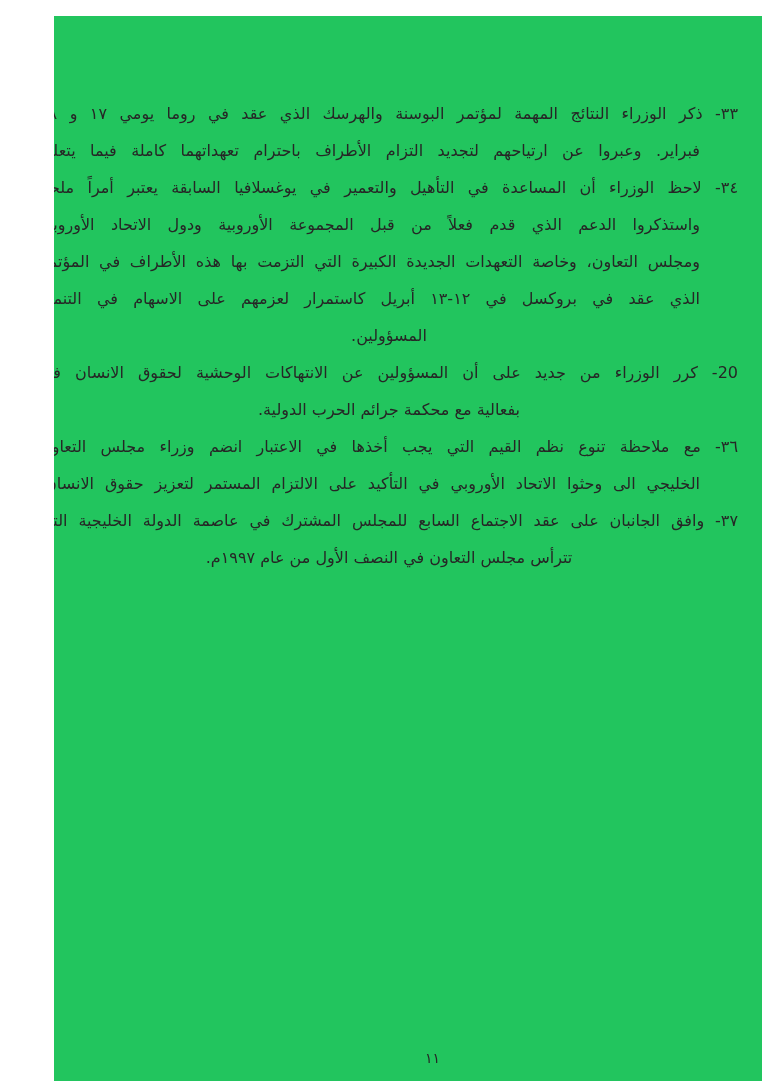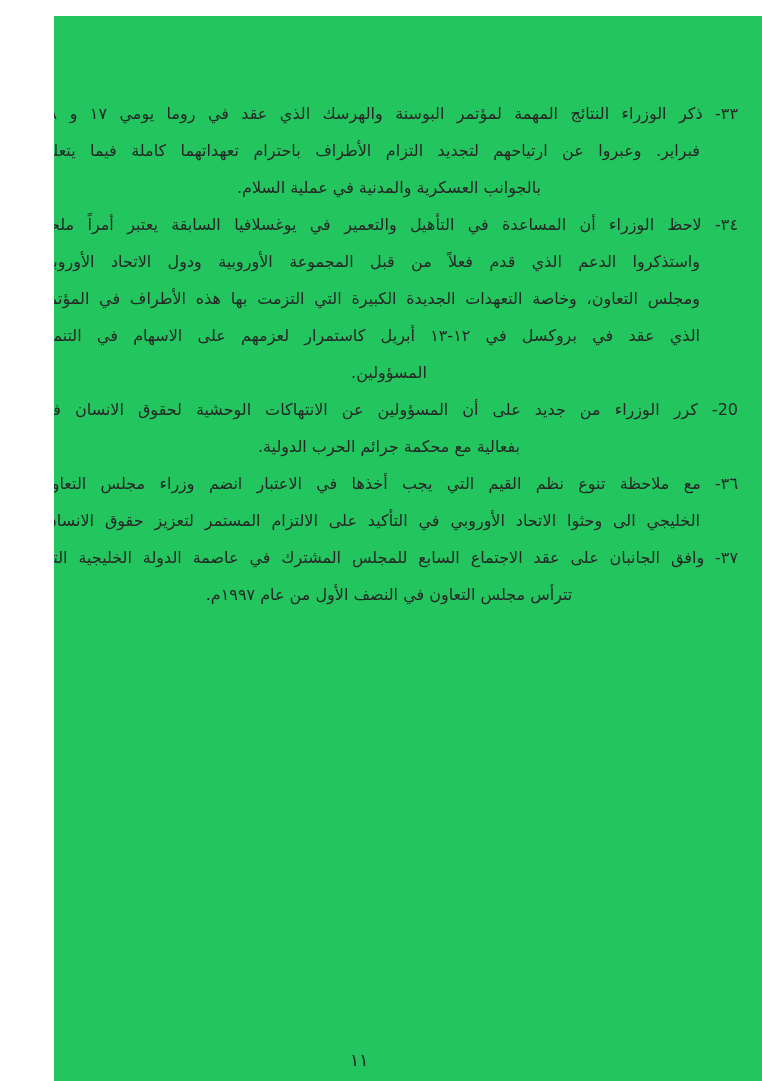--- a/index.html
+++ b/index.html
@@ -45,36 +45,35 @@
   .line.last {
     padding-right: 0;
     text-align: center;
     text-align-last: center;
   }
   .page-number {
     position: absolute;
     top: 1034px;
     left: 296px;
     width: 90px;
-    text-align: left;
+    text-align: right;
     direction: rtl;
-    font-size: 17px;
+    font-size: 14px;
     color: #262626;
     letter-spacing: 4px;
   }
 </style>
 </head>
 <body>
 
 <div class="page">
   <div class="text-block">
       <div class="paragraph">
         <div class="line first">٣٣- ذكر الوزراء النتائج المهمة لمؤتمر البوسنة والهرسك الذي عقد في روما يومي ١٧ و ١٨</div>
         <div class="line body">فبراير. وعبروا عن ارتياحهم لتجديد التزام الأطراف باحترام تعهداتهما كاملة فيما يتعلق</div>
-        <div class="line last">بالجوانب العسكرية والمدنية في عملية السلام.</div>
       </div>
       <div class="paragraph">
         <div class="line first">٣٤- لاحظ الوزراء أن المساعدة في التأهيل والتعمير في يوغسلافيا السابقة يعتبر أمراً ملحاً.</div>
         <div class="line body">واستذكروا الدعم الذي قدم فعلاً من قبل المجموعة الأوروبية ودول الاتحاد الأوروبي</div>
         <div class="line body">ومجلس التعاون، وخاصة التعهدات الجديدة الكبيرة التي التزمت بها هذه الأطراف في المؤتمر</div>
         <div class="line body">الذي عقد في بروكسل في ١٢-١٣ أبريل كاستمرار لعزمهم على الاسهام في التنمية</div>
         <div class="line last">المسؤولين.</div>
       </div>
       <div class="paragraph">
         <div class="line first">20- كرر الوزراء من جديد على أن المسؤولين عن الانتهاكات الوحشية لحقوق الانسان في</div>

